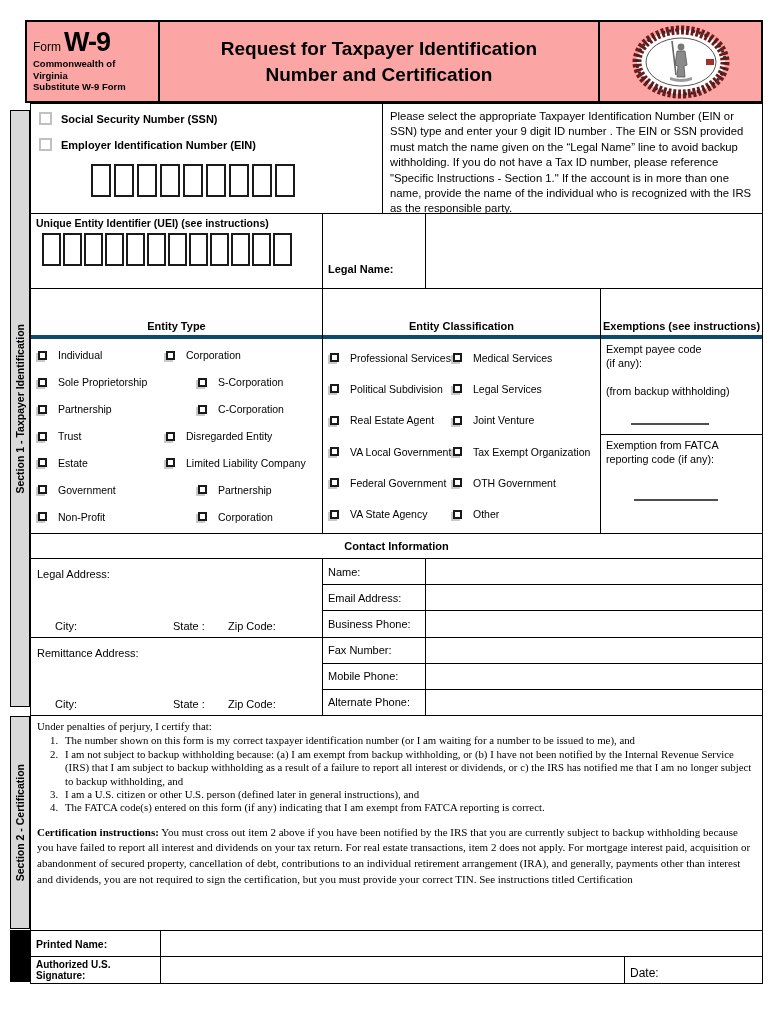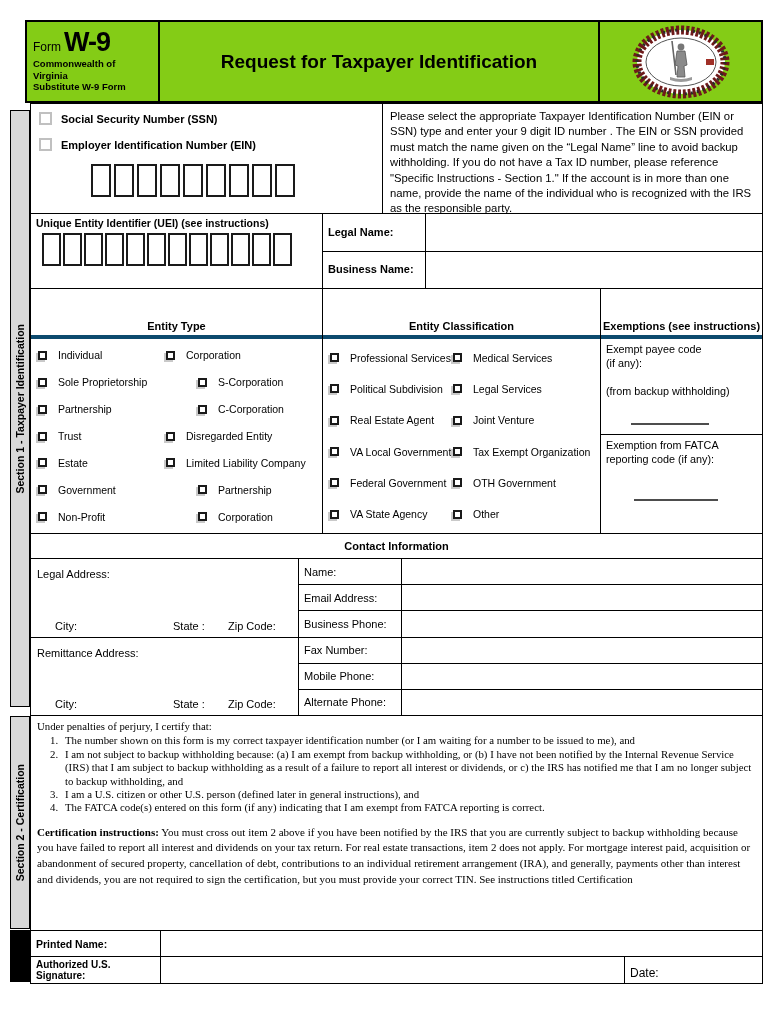--- a/index.html
+++ b/index.html
@@ -1,20 +1,20 @@
 <!DOCTYPE html>
 <html><head>
 <meta charset="utf-8">
 <style>
   * { margin:0; padding:0; box-sizing:border-box; }
   body { background:#fff; font-family:"Liberation Sans", sans-serif; color:#000; }
   .page { position:relative; width:770px; height:1024px; background:#fff; overflow:hidden; font-size:11px; }
 
   
-  .header { position:absolute; left:25px; top:20px; width:738px; height:83px; border:2px solid #000; display:flex; background:#84cc16; }
+  .header { position:absolute; left:25px; top:20px; width:738px; height:83px; border:2px solid #000; display:flex; background:#fca5a5; }
   .hdr-left { width:133px; border-right:2px solid #000; padding:5px 6px 3px 6px; }
   .form-line { display:flex; align-items:baseline; gap:3px; }
   .form-word { font-size:12px; }
   .form-number { font-size:27px; font-weight:bold; letter-spacing:-1px; }
   .org { font-weight:bold; font-size:9.5px; line-height:11.5px; }
   .revision { font-size:9.5px; margin-top:7px; }
   .hdr-title { flex:1; border-right:2px solid #000; display:flex; flex-direction:column; justify-content:center; align-items:center; font-weight:bold; font-size:19px; line-height:26px; }
   .hdr-seal { width:161px; display:flex; align-items:center; justify-content:center; }
 
   
@@ -71,21 +71,21 @@
   .fill-line { position:absolute; border-bottom:2px solid #4d4d4d; width:78px; }
   .ex-line-1 { left:30px; bottom:9px; }
   .ex-line-2 { left:33px; bottom:32px; width:84px; }
   .ex-gap { height:14px; }
 
   
   .rowD { height:25px; font-weight:bold; display:flex; align-items:center; justify-content:center; font-size:11px; }
 
   
   .rowE { height:157px; }
-  .addr-col { width:268px; border-right:1px solid #000; display:flex; flex-direction:column; }
+  .addr-col { width:292px; border-right:1px solid #000; display:flex; flex-direction:column; }
   .addr-block { flex:1; position:relative; border-bottom:1px solid #000; }
   .addr-block:last-child { border-bottom:none; }
   .addr-label { position:absolute; left:6px; top:9px; font-size:11px; }
   .csz-city { position:absolute; left:24px; bottom:5px; font-size:11px; }
   .csz-state { position:absolute; left:142px; bottom:5px; font-size:11px; }
   .csz-zip { position:absolute; left:197px; bottom:5px; font-size:11px; }
   .contact-rows { flex:1; display:flex; flex-direction:column; }
   .contact-row { flex:1; display:flex; border-bottom:1px solid #000; }
   .contact-row:last-child { border-bottom:none; }
   .contact-label { width:103px; border-right:1px solid #000; display:flex; align-items:center; padding-left:5px; font-size:11px; }
@@ -116,20 +116,21 @@
       <div class="form-line">
         <span class="form-word">Form</span>
         <span class="form-number">W-9</span>
       </div>
       <div class="org">Commonwealth of Virginia</div>
       <div class="org">Substitute W-9 Form</div>
       <div class="revision">Revised March 2022</div>
     </div>
     <div class="hdr-title">
       <div>Request for Taxpayer Identification</div>
+      <div>Number and Certification</div>
     </div>
     <div class="hdr-seal">
       <svg width="118" height="74" viewBox="0 0 118 74">
         <ellipse cx="59" cy="37" rx="44" ry="32" fill="#ffffff" stroke="#6e1a1a" stroke-width="9" stroke-dasharray="3 2"></ellipse>
         <ellipse cx="59" cy="37" rx="44" ry="32" fill="none" stroke="#2a2a2a" stroke-width="3" stroke-dasharray="2 4"></ellipse>
         <ellipse cx="59" cy="37" rx="35" ry="24" fill="#ffffff" stroke="#555" stroke-width="1"></ellipse>
         <circle cx="59" cy="22" r="3.4" fill="#777"></circle>
         <path d="M55 26 L63 26 L65 40 L62 41 L63 52 L55 52 L56 41 L53 40 Z" fill="#8a8a8a" stroke="#555" stroke-width="0.8"></path>
         <line x1="50" y1="16" x2="54" y2="50" stroke="#666" stroke-width="1.6"></line>
         <path d="M48 52 Q59 56 70 52 L70 55 Q59 59 48 55 Z" fill="#9a9a9a"></path>
@@ -164,24 +165,20 @@
     </div>
 
     <div class="row rowB">
       <div class="uei-cell">
         <div class="uei-label">Unique Entity Identifier (UEI) (see instructions)</div>
         <div class="digit-row uei-boxes"><span class="digit-box"></span><span class="digit-box"></span><span class="digit-box"></span><span class="digit-box"></span><span class="digit-box"></span><span class="digit-box"></span><span class="digit-box"></span><span class="digit-box"></span><span class="digit-box"></span><span class="digit-box"></span><span class="digit-box"></span><span class="digit-box"></span></div>
       </div>
       <div class="name-rows">
         <div class="name-row">
           <div class="name-label">Legal Name:</div>
-          <div class="name-value"></div>
-        </div>
-        <div class="name-row">
-          <div class="name-label">Business Name:</div>
           <div class="name-value"></div>
         </div>
       </div>
     </div>
 
     <div class="row rowC">
 
       <div class="ent-col ent-type">
         <div class="col-hdr">Entity Type</div>
         <div class="ent-body">

